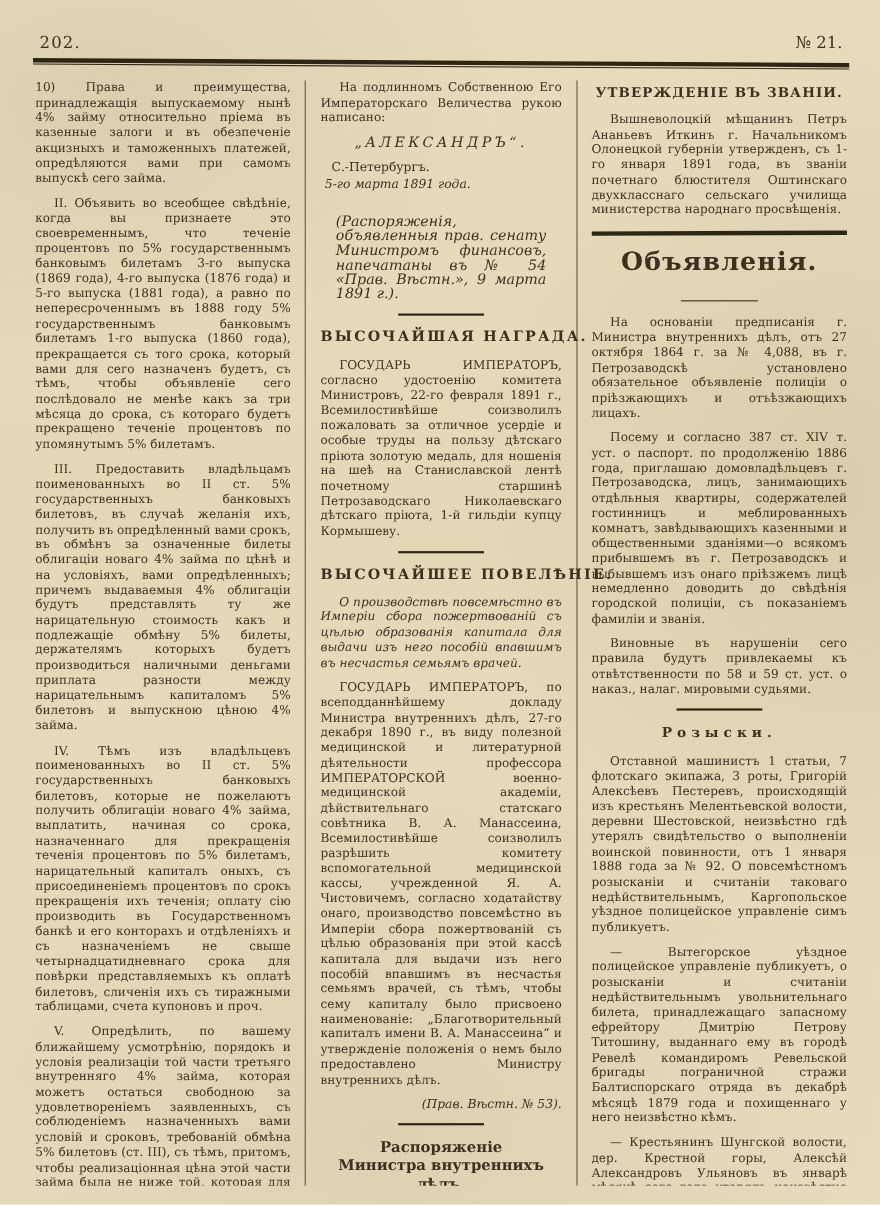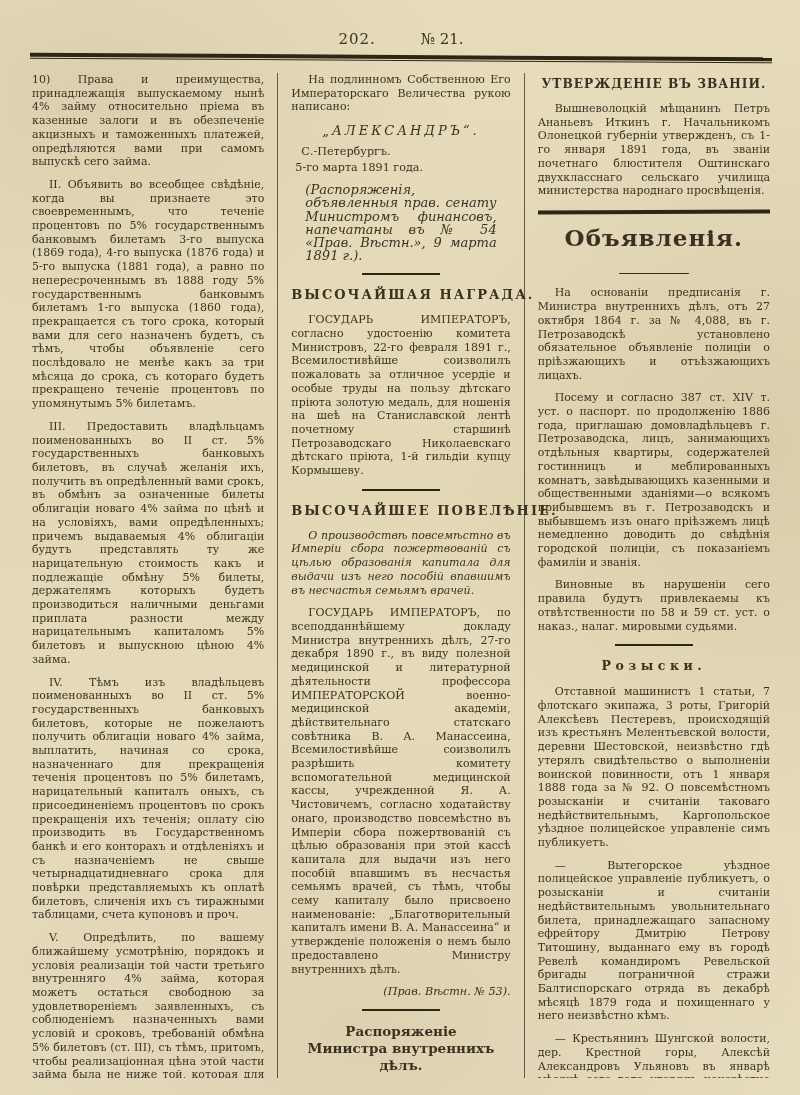--- a/index.html
+++ b/index.html
@@ -7,39 +7,39 @@
     width:800px;height:1095px;overflow:hidden;
     background:
       radial-gradient(ellipse 600px 400px at 12% 8%, rgba(120,95,60,.10), rgba(0,0,0,0) 60%),
       radial-gradient(ellipse 500px 600px at 95% 40%, rgba(125,100,62,.10), rgba(0,0,0,0) 65%),
       radial-gradient(ellipse 700px 500px at 45% 95%, rgba(150,125,85,.12), rgba(0,0,0,0) 70%),
       linear-gradient(180deg,#e6dcbc 0%,#e3d8b6 45%,#e7ddbf 100%);
     font-family:"DejaVu Serif", serif;
     color:#3c3121;
   }
   .page{padding:30px 28px 0 30px;}
-  .header{display:flex;justify-content:center;align-items:baseline;padding:0 6px;gap:45px;}
+  .header{display:flex;justify-content:space-between;align-items:baseline;padding:0 6px;gap:45px;}
   .pagenum{font-size:15px;letter-spacing:1px;}
   .masthead{font-size:16.5px;letter-spacing:7px;white-space:nowrap;font-weight:500;}
   .issue{font-size:15px;white-space:nowrap;}
   .head-rule{margin-top:7px;transform:rotate(0.35deg);}
   .head-rule .thick{height:4px;background:#2e2614;}
   .head-rule .thin{height:1px;background:#2e2614;margin-top:1px;}
   .columns{display:flex;margin-top:12px;height:1005px;overflow:hidden;}
   .col{width:33.333%;box-sizing:border-box;padding:0 13px;}
   .col.c1{padding-left:2px;}
   .col.c3{padding-right:2px;}
   .col.c2{border-left:1px solid rgba(58,47,28,.75);border-right:1px solid rgba(58,47,28,.75);}
   .p{font-size:11px;line-height:13.7px;text-align:justify;text-indent:17px;margin:0 0 9px;}
   .p.noindent{text-indent:0;}
   .p.ital{font-style:italic;}
   .center{text-align:center;}
   .sig{font-size:13px;font-weight:normal;font-style:italic;letter-spacing:3px;margin:6px 0 7px;}
   .dateline{font-size:11.2px;line-height:14px;margin:0 0 2px 10px;}
-  .dateline.second{margin-left:4px;margin-bottom:8px;}
+  .dateline.second{margin-left:4px;margin-bottom:20px;font-style:italic;}
   .note{font-size:13px;font-style:italic;line-height:13.2px;text-align:justify;margin:0 14px 10px;}
   .midrule{width:78px;height:2px;background:#2e2614;margin:11px auto 12px;}
   .h-caps{font-size:13px;font-weight:bold;letter-spacing:2px;text-align:center;margin:0 0 11px;white-space:nowrap;}
   .h-caps.small{font-size:12.2px;letter-spacing:1px;margin-top:4px;}
   .h-order{font-size:13.5px;font-weight:bold;text-align:center;line-height:17px;margin:0 14px 8px;}
   .ref{font-style:italic;font-size:11.2px;text-align:right;margin:4px 0 2px;}
   .thick-rule{height:4px;background:#2e2614;margin:12px 0 10px;transform:rotate(-0.2deg);}
   .ads-title{font-size:23px;font-weight:bold;text-align:center;margin:2px 0 22px;letter-spacing:1px;}
   .sub-rule{width:70px;height:1.5px;background:#3a2f1c;margin:0 auto 12px;}
   .h-spaced{font-size:12.5px;font-weight:bold;letter-spacing:4.5px;text-align:center;margin:2px 0 12px;}

